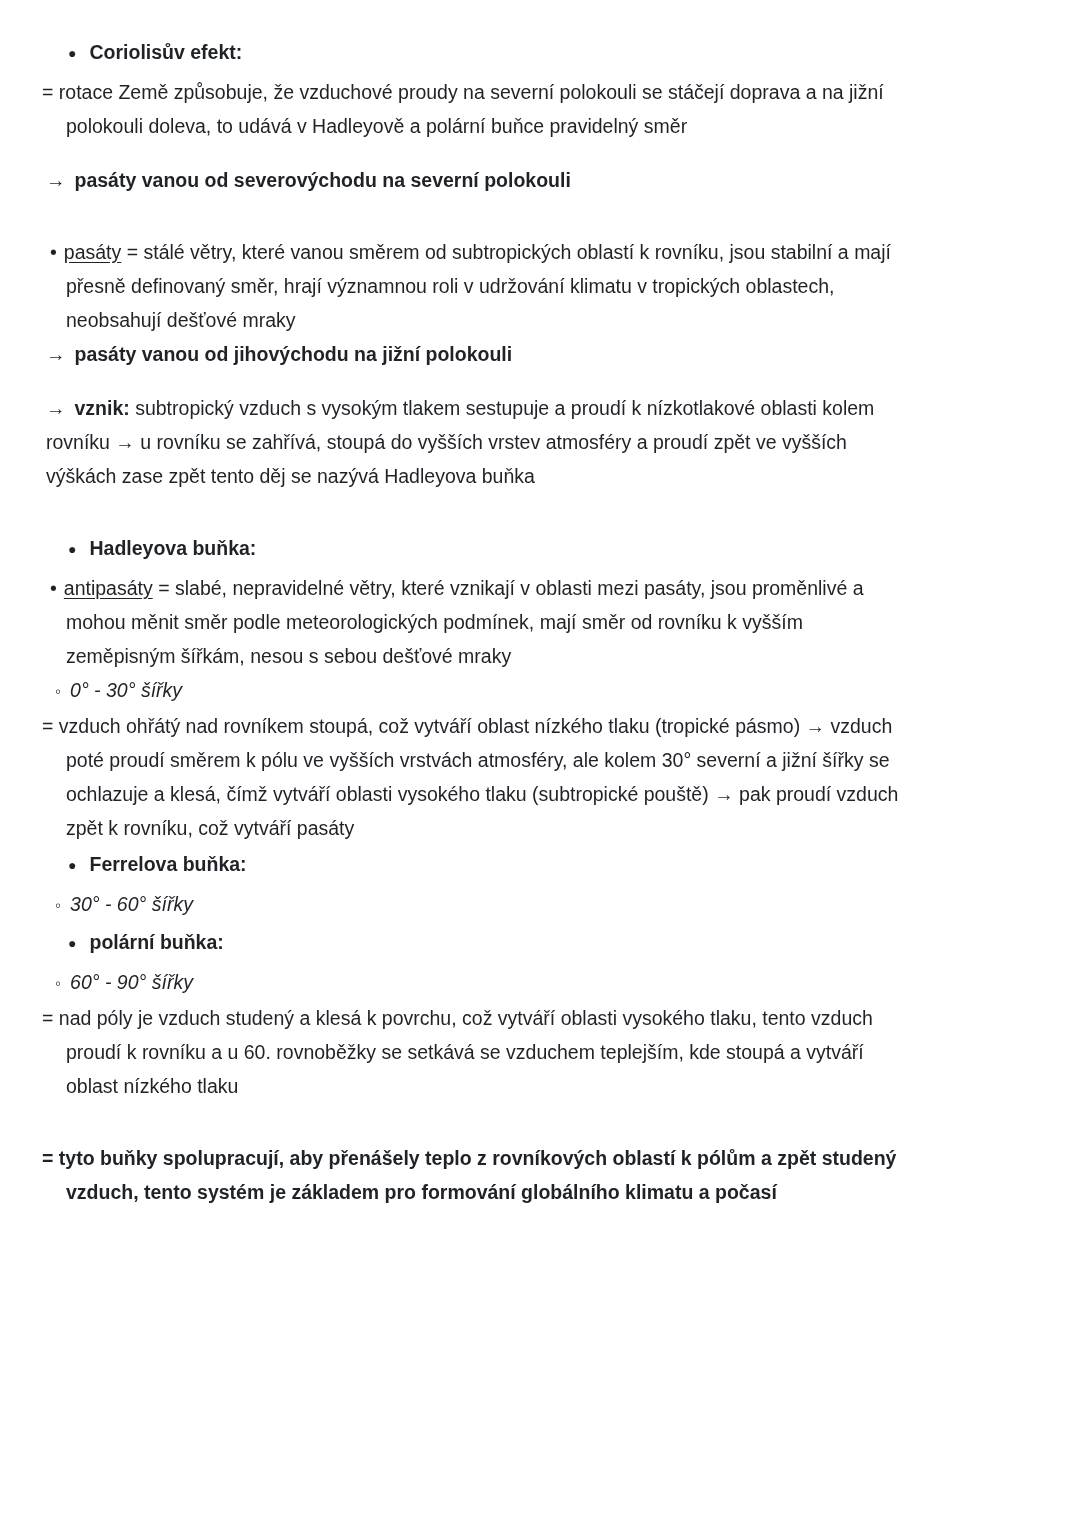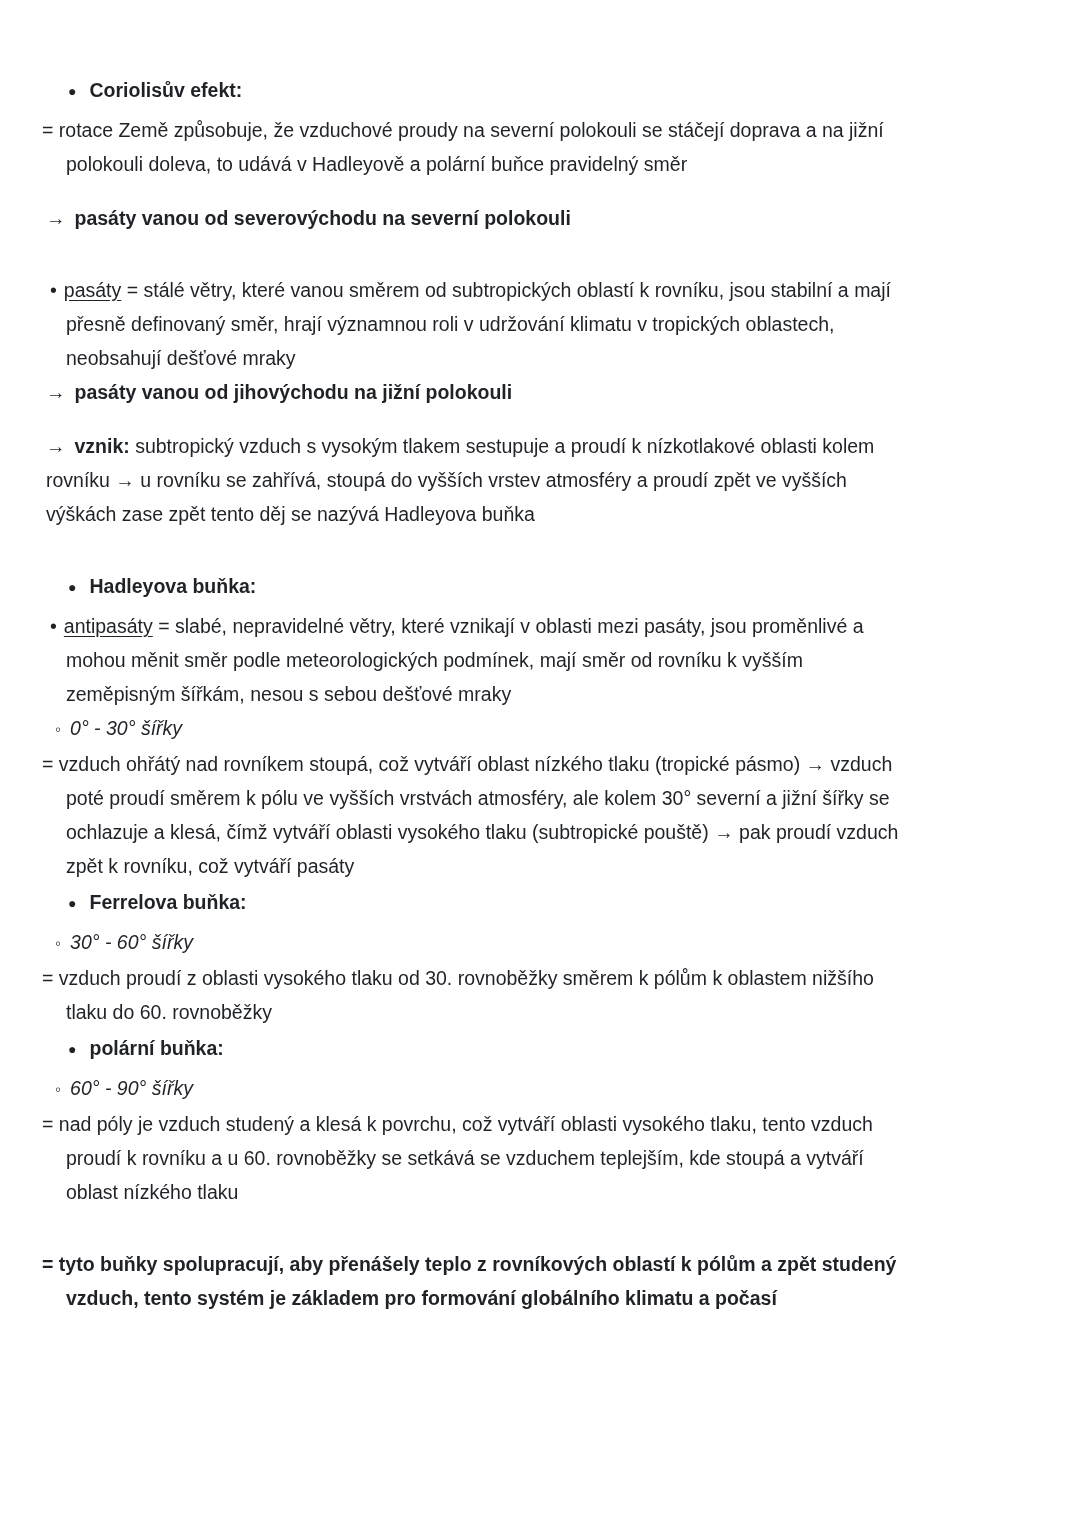--- a/index.html
+++ b/index.html
@@ -5,21 +5,21 @@
   * { margin: 0; padding: 0; box-sizing: border-box; }
   html, body { background: #ffffff; }
   body {
     width: 1080px;
     height: 1526px;
     font-family: "Liberation Sans", sans-serif;
     color: #1f2227;
     overflow: hidden;
   }
   .page {
-    padding: 71px 42px 0 42px;
+    padding: 33px 42px 0 42px;
     font-size: 19.5px;
     line-height: 34px;
     width: 944px;
   }
   .para { margin: 0; }
   .b { font-weight: 700; }
   .i { font-style: italic; }
   .u { text-decoration: underline; text-underline-offset: 3px; }
 
   
@@ -101,21 +101,20 @@
   <div class="para hang">= vzduch ohřátý nad rovníkem stoupá, což vytváří oblast nízkého tlaku (tropické pásmo) → vzduch poté proudí směrem k pólu ve vyšších vrstvách atmosféry, ale kolem 30° severní a jižní šířky se ochlazuje a klesá, čímž vytváří oblasti vysokého tlaku (subtropické pouště) → pak proudí vzduch zpět k rovníku, což vytváří pasáty</div>
 
   <div class="para head">
     <span class="dot">●</span><span>Ferrelova buňka:</span>
   </div>
 
   <div class="para range">
     <span class="circle">◦</span><span class="i">30° - 60° šířky</span>
   </div>
 
-  <div class="para hang">= vzduch proudí z oblasti vysokého tlaku od 30. rovnoběžky směrem k pólům k oblastem nižšího tlaku do 60. rovnoběžky</div>
 
   <div class="para head">
     <span class="dot">●</span><span>polární buňka:</span>
   </div>
 
   <div class="para range">
     <span class="circle">◦</span><span class="i">60° - 90° šířky</span>
   </div>
 
   <div class="para hang">= nad póly je vzduch studený a klesá k povrchu, což vytváří oblasti vysokého tlaku, tento vzduch proudí k rovníku a u 60. rovnoběžky se setkává se vzduchem teplejším, kde stoupá a vytváří oblast nízkého tlaku</div>

